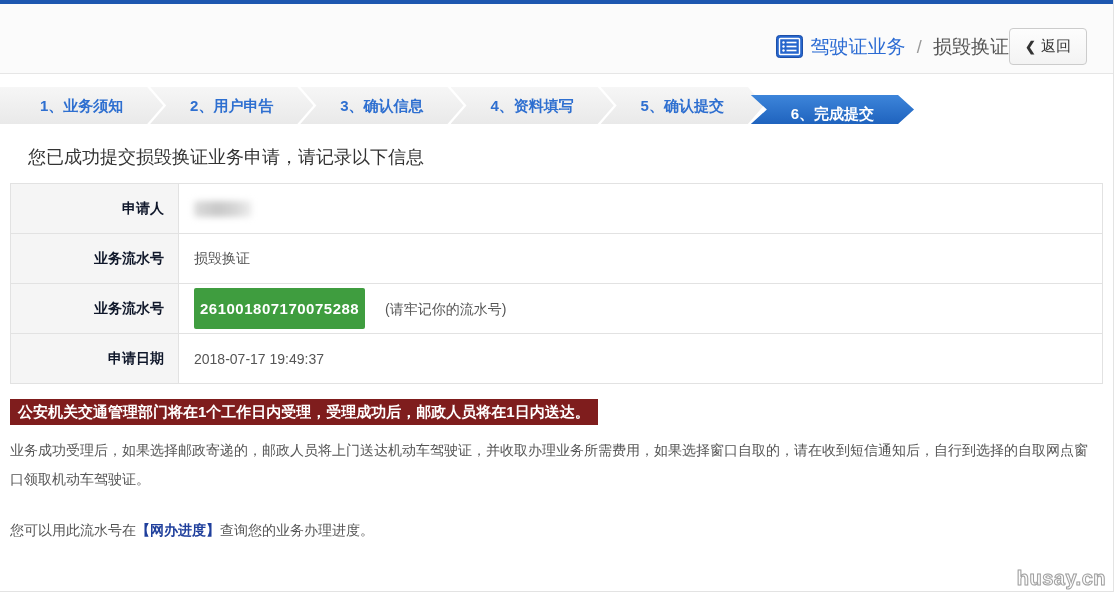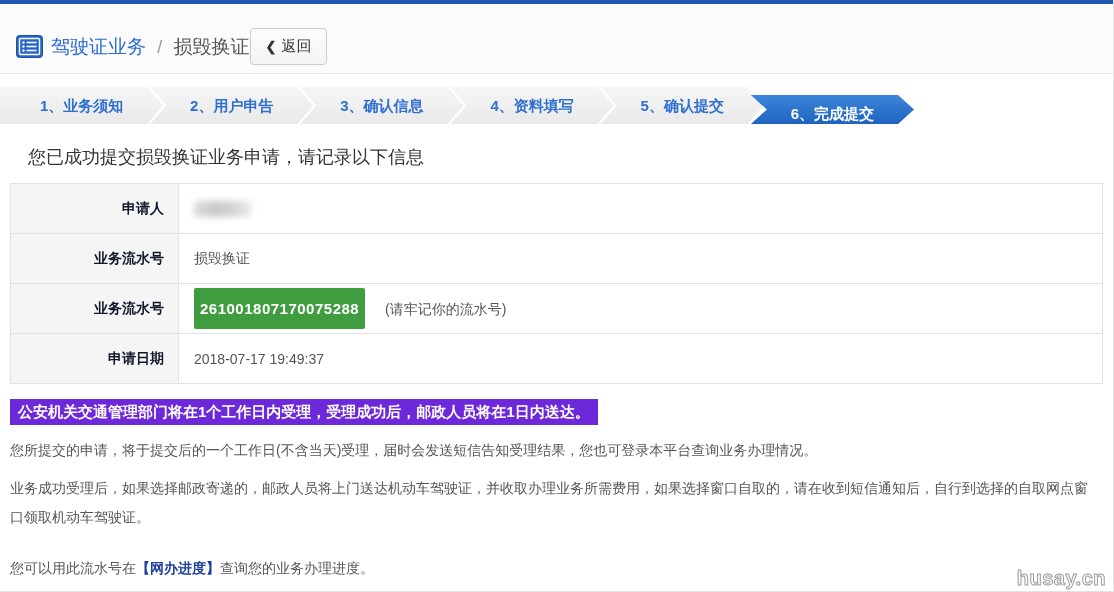--- a/index.html
+++ b/index.html
@@ -20,21 +20,21 @@
   
   .topbar { height: 4px; background: #1d57b0; }
 
   
   .header {
     height: 70px;
     background: #fbfbfb;
     border-bottom: 1px solid #e6e6e6;
     display: flex;
     align-items: center;
-    justify-content: flex-start;
+    justify-content: flex-end;
     padding: 16px 26px 0 16px;
   }
   .header-left { display: flex; align-items: center; }
   .list-icon { width: 27px; height: 23px; margin-right: 8px; display: inline-block; }
   .title { font-size: 19px; }
   .title .section { color: #2b6bd3; }
   .title .sep { color: #999; margin: 0 6px; font-size: 18px; }
   .title .current { color: #555; }
 
   .back-btn {
@@ -127,21 +127,21 @@
     padding: 12px 6px;
     border-radius: 2px;
     letter-spacing: 0.5px;
   }
   .serial-hint { color: #555; margin-left: 16px; }
 
   
   .alert-red {
     display: inline-block;
     margin: 15px 0 2px 10px;
-    background: #6d28d9;
+    background: #7f1d1d;
     color: #fff;
     font-weight: bold;
     font-size: 15px;
     line-height: 20px;
     padding: 3px 8px;
     text-align: center;
   }
 
   
   .desc {
@@ -236,21 +236,20 @@
     </tr>
     <tr>
       <th>申请日期</th>
       <td>2018-07-17 19:49:37</td>
     </tr>
   </tbody>
     </table>
 
   <div class="alert-red">公安机关交通管理部门将在1个工作日内受理，受理成功后，邮政人员将在1日内送达。</div>
 
-  <p class="desc">您所提交的申请，将于提交后的一个工作日(不含当天)受理，届时会发送短信告知受理结果，您也可登录本平台查询业务办理情况。</p>
   <p class="desc">业务成功受理后，如果选择邮政寄递的，邮政人员将上门送达机动车驾驶证，并收取办理业务所需费用，如果选择窗口自取的，请在收到短信通知后，自行到选择的自取网点窗口领取机动车驾驶证。</p>
 
   <p class="progress-line">
     <span>您可以用此流水号在</span><span class="progress-link">【网办进度】</span><span>查询您的业务办理进度。</span>
   </p>
 
   <div class="watermark">husay.cn</div>
 </div>
 
 </body></html>

